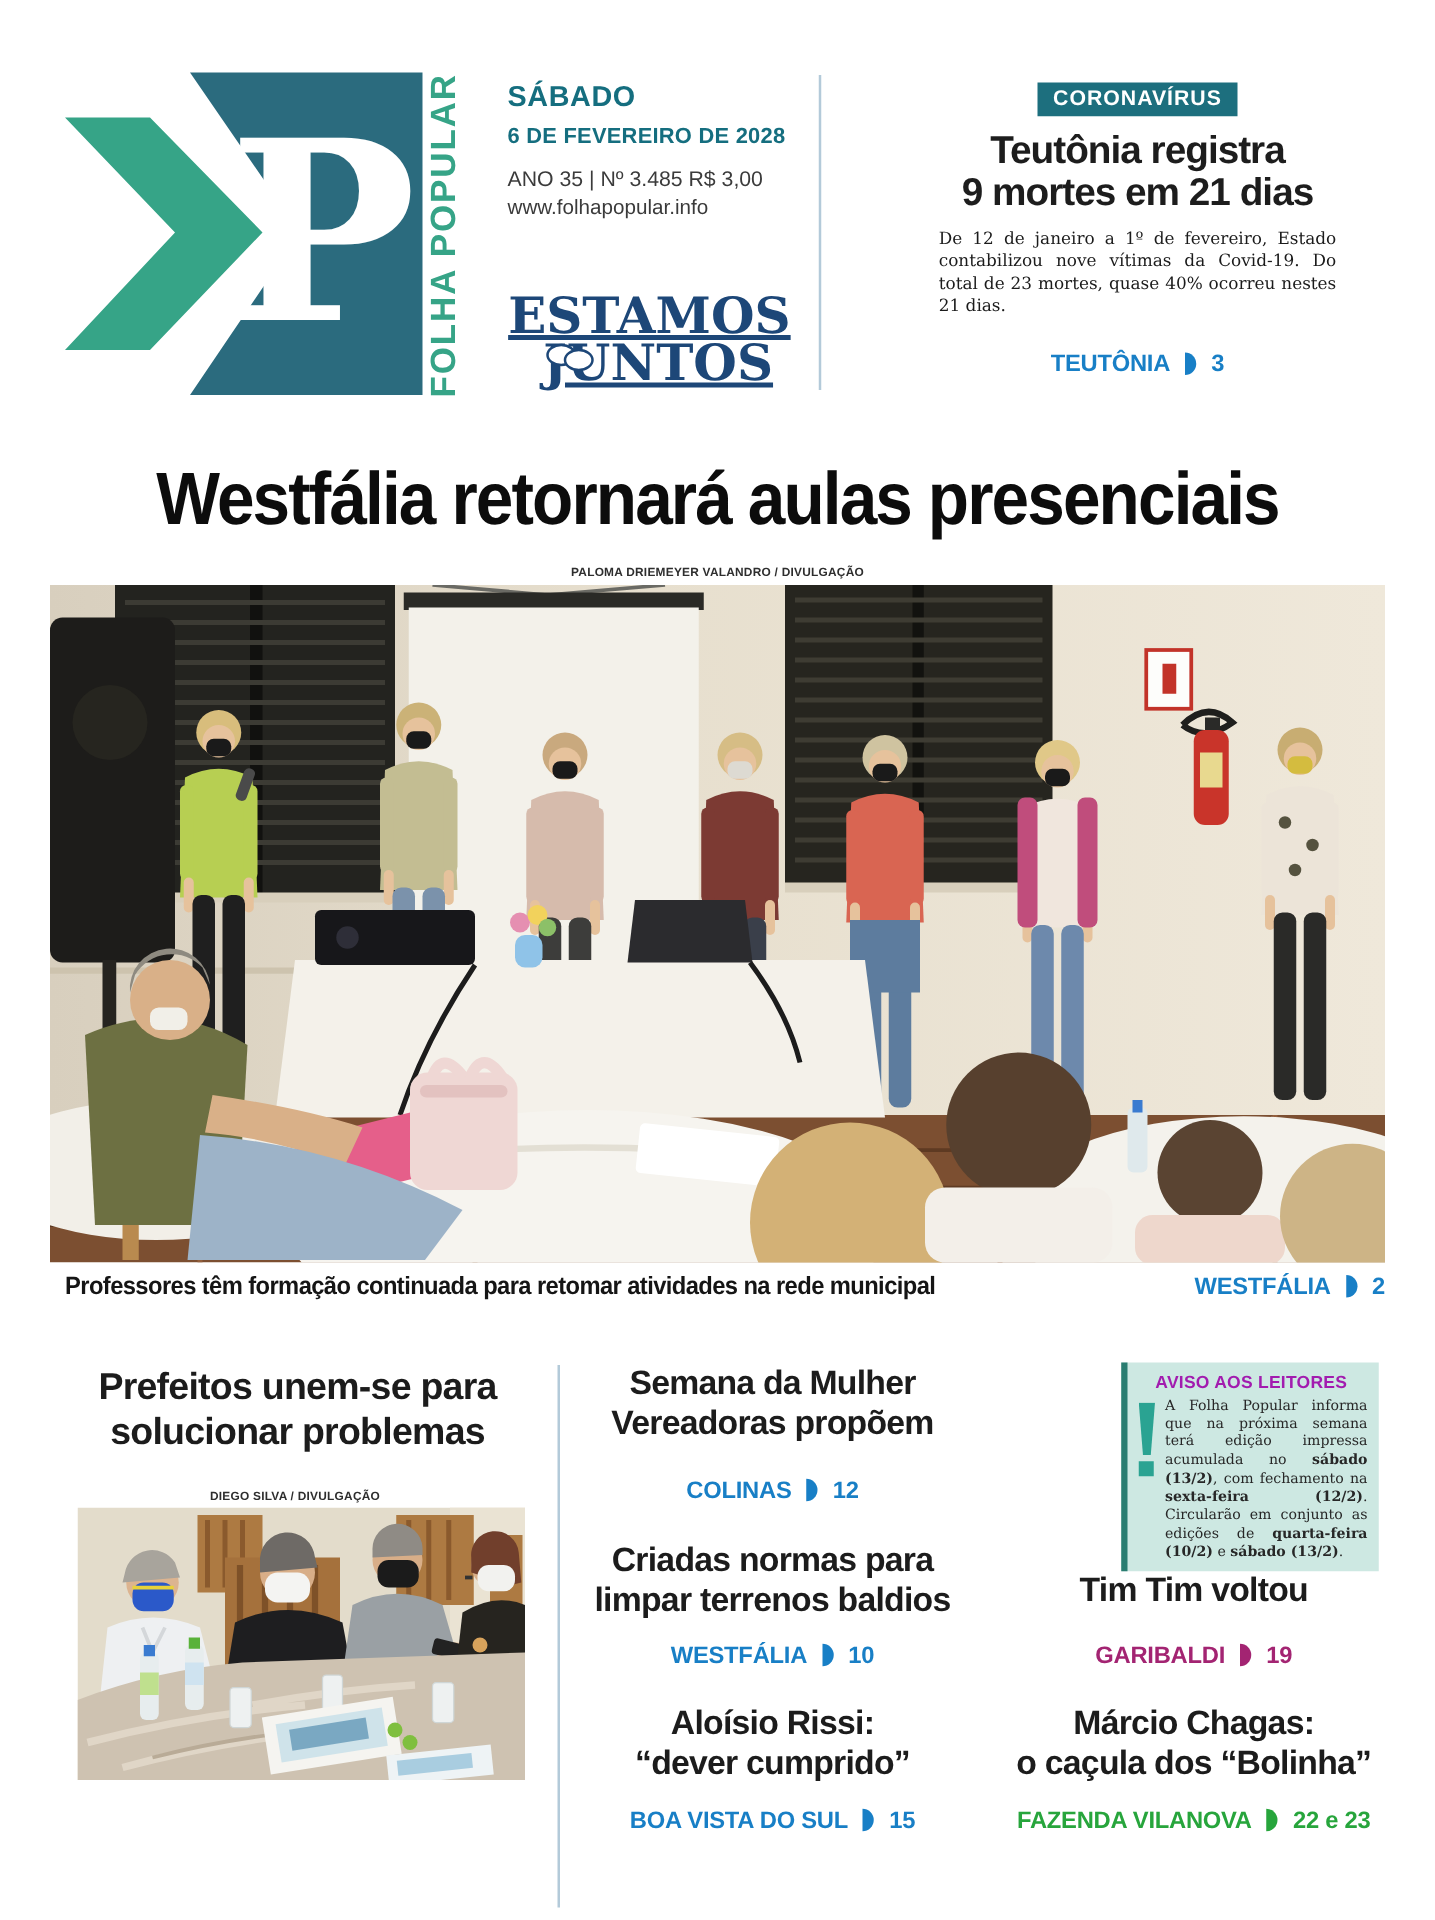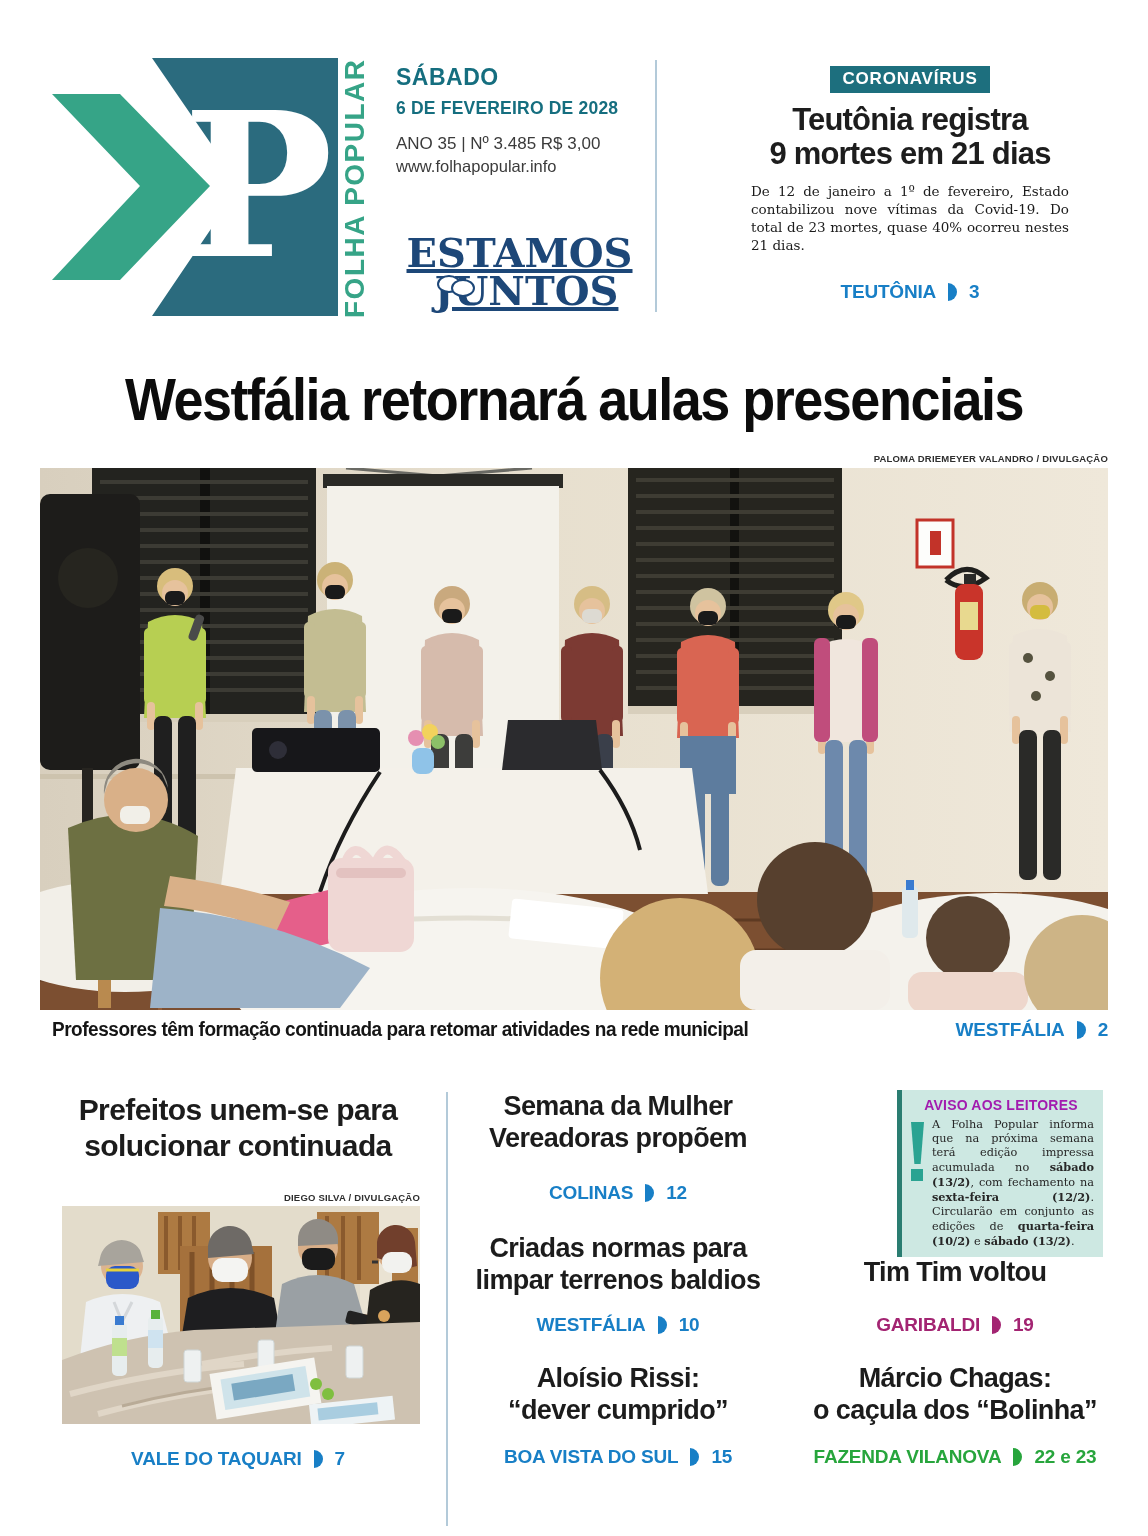--- a/index.html
+++ b/index.html
@@ -30,21 +30,21 @@
   .arrow{display:inline-block;width:9px;height:18px;border-radius:0 9px 9px 0;
          background:currentColor;margin:0 12px;vertical-align:-3px;}
   .c-blue{color:#187fc6;} .c-magenta{color:#a32472;} .c-green{color:#27a53c;}
   .tcenter{text-align:center;}
 
   
   .leadhead{display:inline-block;font-size:54px;font-weight:bold;color:#0c0c0c;
             letter-spacing:-1.5px;white-space:nowrap;transform:scale(1,1.1);transform-origin:center;}
   .colhead{font-weight:bold;color:#1c1c1c;line-height:1.2;letter-spacing:-.6px;text-align:center;}
   .h30{font-size:30px;} .h27{font-size:27px;}
-  .credit{font-size:9.5px;font-weight:bold;color:#2e2e2e;letter-spacing:.2px;text-align:right;}
+  .credit{font-size:9.5px;font-weight:bold;color:#2e2e2e;letter-spacing:.2px;text-align:center;}
   .caption{font-size:20px;font-weight:bold;color:#151515;letter-spacing:-.5px;
            display:inline-block;transform:scaleX(.95);transform-origin:left center;white-space:nowrap;}
 
   
   .aviso{background:#cde8e2;border-left:5px solid #2a7d71;width:206px;box-sizing:border-box;
          padding:7px 9px 8px 6px;}
   .aviso-title{color:#a21caf;font-size:14px;font-weight:bold;text-align:center;letter-spacing:.2px;}
   .aviso-row{display:flex;margin-top:5px;}
   .excl{width:24px;flex:0 0 24px;padding-top:4px;}
   .excl-bar{width:13px;height:42px;background:#2aa392;margin-left:3px;
@@ -58,21 +58,21 @@
 
 <div id="page">
 
   <svg class="abs" style="left:50px;top:56px;" width="318" height="266" viewBox="0 0 318 266">
     <polygon points="2,38 70,38 160,130 70,224 2,224 90,130" fill="#36a487"></polygon>
     <polygon points="102,2 288,2 288,260 102,260 190,130" fill="#2b6b7e"></polygon>
     <text x="208" y="200" text-anchor="middle" font-family="DejaVu Serif, serif" font-weight="bold" font-size="200" fill="#ffffff">P</text>
     <text transform="translate(314,262) rotate(-90)" x="0" y="0" font-family="Liberation Sans, sans-serif" font-weight="bold" font-size="28" letter-spacing="1.5" fill="#36a487">FOLHA POPULAR</text>
   </svg>
 
-  <div class="abs" style="left:396px;top:64px;width:245px;">
+  <div class="abs" style="left:406px;top:64px;width:245px;">
     <div class="day">SÁBADO</div>
     <div class="date">6 DE FEVEREIRO DE 2028</div>
     <div class="edition">ANO 35 | Nº 3.485 R$ 3,00</div>
     <div class="website">www.folhapopular.info</div>
   </div>
 
   <div class="abs slogan" style="left:402px;top:234px;width:235px;">
     <div>ESTAMOS</div>
     <div class="l2">JUNTOS</div>
     <svg class="abs" style="left:34px;top:38px;" width="40" height="28" viewBox="0 0 40 28">
@@ -233,21 +233,21 @@
     <span class="caption">Professores têm formação continuada para retomar atividades na rede municipal</span>
   </div>
   <div class="abs seclink c-blue" style="top:1019px;right:40px;">
     <span>WESTFÁLIA</span><span class="arrow"></span><span>2</span>
   </div>
 
   <div class="abs vdivider" style="left:446px;top:1092px;height:434px;"></div>
 
   <div class="abs colhead h30" style="left:52px;top:1092px;width:372px;">
     <div>Prefeitos unem-se para</div>
-    <div>solucionar continuada</div>
+    <div>solucionar problemas</div>
   </div>
   <div class="abs credit" style="left:52px;top:1192px;width:368px;">DIEGO SILVA / DIVULGAÇÃO</div>
 
   <svg class="abs" style="left:62px;top:1206px;" width="358" height="218" viewBox="0 0 358 218">
     <rect width="358" height="218" fill="#e3dccb"></rect>
     <rect x="298" width="60" height="218" fill="#eae3d3"></rect>
     <g fill="#ad7a42">
       <rect x="96" y="6" width="52" height="62"></rect>
         <rect x="255" y="6" width="62" height="72"></rect>
       <rect x="330" y="22" width="26" height="84"></rect>
@@ -312,23 +312,20 @@
       </g>
       <circle cx="254" cy="178" r="6" fill="#7fbf3f"></circle>
         <circle cx="266" cy="188" r="6" fill="#7fbf3f"></circle>
       <g transform="rotate(-6 290 206)">
           <rect x="248" y="194" width="84" height="24" fill="#eef3f5"></rect>
         <rect x="256" y="199" width="60" height="12" fill="#a9cde0"></rect>
         </g>
     </g>
   </svg>
 
-  <div class="abs seclink c-blue tcenter" style="left:52px;top:1448px;width:372px;">
-    <span>VALE DO TAQUARI</span><span class="arrow"></span><span>7</span>
-  </div>
 
   <div class="abs colhead h27" style="left:458px;top:1090px;width:320px;">
     <div>Semana da Mulher</div>
     <div>Vereadoras propõem</div>
   </div>
   <div class="abs seclink c-blue tcenter" style="left:458px;top:1182px;width:320px;">
     <span>COLINAS</span><span class="arrow"></span><span>12</span>
   </div>
 
   <div class="abs colhead h27" style="left:458px;top:1232px;width:320px;">

